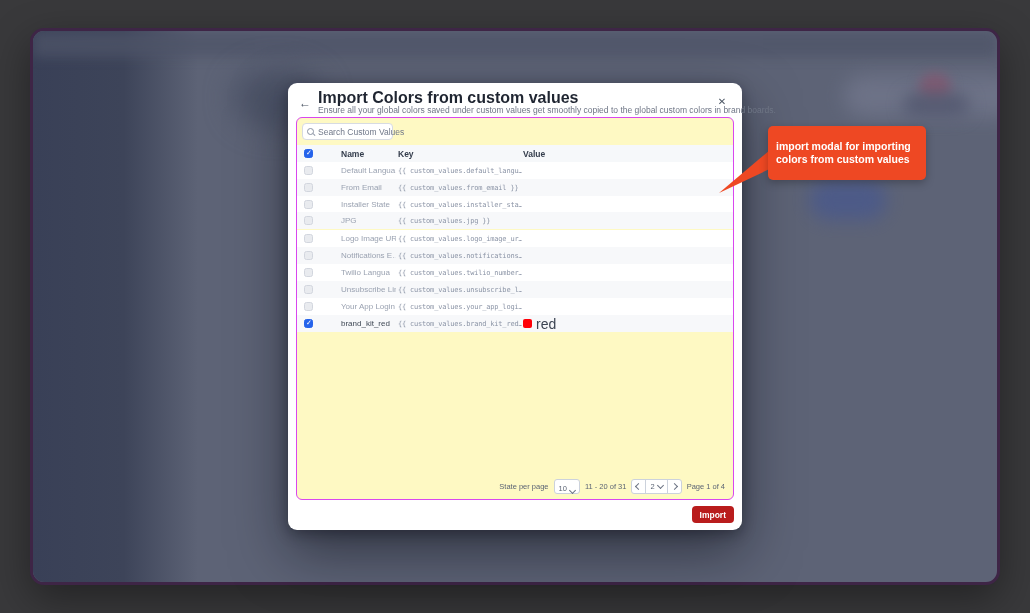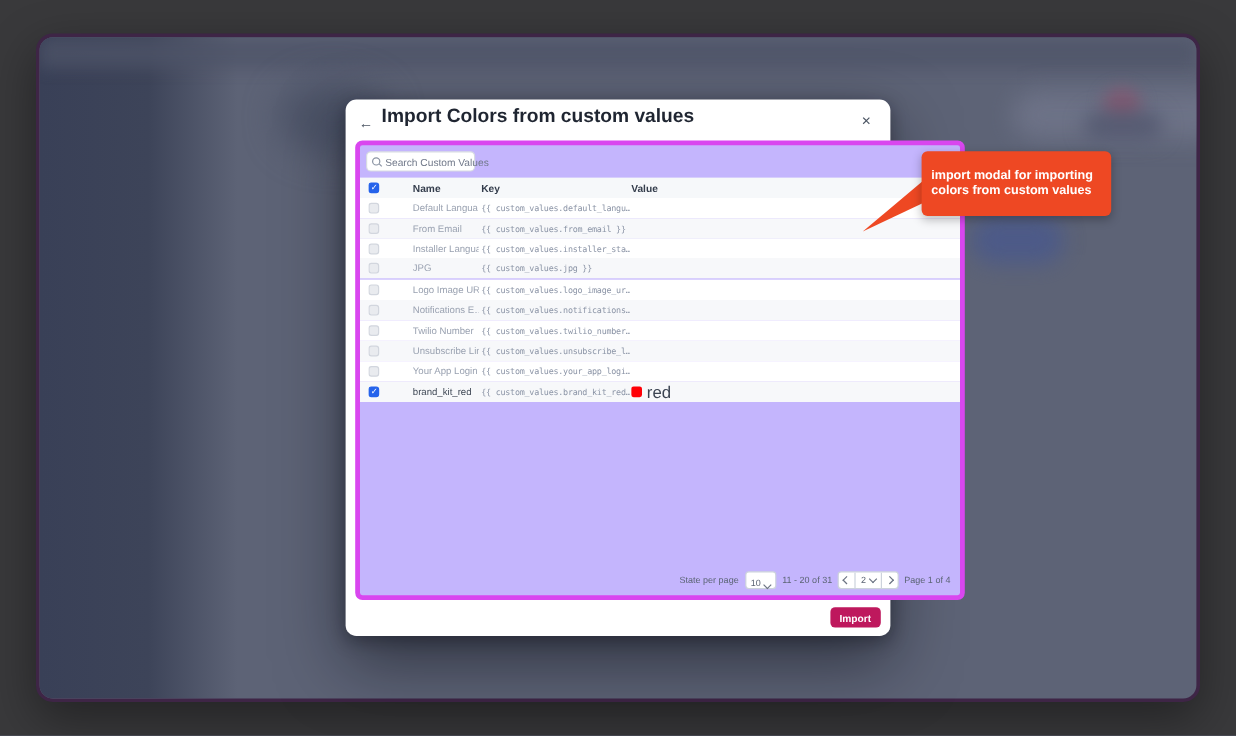--- a/index.html
+++ b/index.html
@@ -39,22 +39,22 @@
   .mh-titles{position:absolute;left:22px;top:0;right:26px;}
   .modal-title{font-size:16px;font-weight:700;color:#1f2531;line-height:13px;}
   .modal-subtitle{font-size:8.5px;color:#6e7585;line-height:11px;margin-top:1px;white-space:nowrap;}
   .close-btn{
     position:absolute;right:6px;top:5px;width:12px;height:12px;line-height:12px;
     text-align:center;color:#4b5563;font-size:10px;cursor:pointer;
   }
 
   
   .card{
-    position:absolute;top:34px;left:8px;width:508px;height:383px;
-    border:4px solid #d946ef;border-radius:6px;background:#c4b5fd;box-sizing:border-box;
+    position:absolute;top:34px;left:8px;width:438px;height:383px;
+    border:1px solid #d946ef;border-radius:6px;background:#fef9c3;box-sizing:border-box;
   }
   .search-box{
     position:absolute;top:5px;left:5px;width:91px;height:17px;box-sizing:border-box;
     border:1px solid #d7dbe2;border-radius:4px;background:#fff;
     display:flex;align-items:center;padding:0 4px;gap:3px;
   }
   .search-glyph{position:relative;width:8px;height:8px;flex:0 0 auto;}
   .search-glyph::before{content:"";position:absolute;left:0;top:0;width:5px;height:5px;border:1px solid #8a93a3;border-radius:50%;}
   .search-glyph::after{content:"";position:absolute;left:5.5px;top:5.5px;width:3px;height:1px;background:#8a93a3;transform:rotate(45deg);transform-origin:left center;}
   .search-placeholder{font-size:8.5px;color:#707889;white-space:nowrap;}
@@ -93,21 +93,21 @@
   .pg-group{display:flex;align-items:stretch;border:1px solid #ccd2dc;border-radius:3px;height:13px;background:#fff;overflow:hidden;}
   .pg-btn{display:flex;align-items:center;justify-content:center;width:13px;cursor:pointer;}
   .pg-page{display:flex;align-items:center;gap:3px;padding:0 4px;border-left:1px solid #ccd2dc;border-right:1px solid #ccd2dc;cursor:pointer;}
   .chev{display:inline-block;width:4px;height:4px;border-right:1px solid #6b7383;border-bottom:1px solid #6b7383;}
   .chev-down{transform:rotate(45deg);margin-top:-2px;}
   .chev-left{transform:rotate(135deg);}
   .chev-right{transform:rotate(-45deg);}
 
   .import-btn{
     position:absolute;right:8px;bottom:7px;height:17px;padding:0 8px;
-    background:#be185d;border:none;border-radius:4px;color:#fff;
+    background:#b91c1c;border:none;border-radius:4px;color:#fff;
     font-size:8.5px;font-weight:700;font-family:inherit;cursor:pointer;
     display:flex;align-items:center;
   }
 
   
   .callout-box{
     position:absolute;left:768px;top:126px;width:142px;
     background:#ee4823;border-radius:5px;padding:14px 8px;
     color:#fff;font-size:10.5px;line-height:1.22;font-weight:600;
     box-shadow:0 3px 8px rgba(0,0,0,.25);
@@ -125,20 +125,21 @@
   <div class="blob blob-pink"></div>
   <div class="blob blob-darkblob"></div>
   <div class="blob blob-bluepill"></div>
 </div>
 
 <div class="modal">
   <div class="modal-header">
     <div class="back-btn">←</div>
     <div class="mh-titles">
       <div class="modal-title">Import Colors from custom values</div>
+      <div class="modal-subtitle">Ensure all your global colors saved under custom values get smoothly copied to the global custom colors in brand boards.</div>
     </div>
     <div class="close-btn">✕</div>
   </div>
 
   <div class="card">
     <div class="search-box">
       <span class="search-glyph"></span>
       <span class="search-placeholder">Search Custom Values</span>
     </div>
 
@@ -177,21 +178,21 @@
         </div>
       <div class="cell cell-key">
           <span class="key-text">{{ custom_values.from_email }}</span>
         </div>
     </div>
     <div class="trow row-odd" style="top:78px">
       <div class="cell cell-check">
           <span class="cb"></span>
         </div>
       <div class="cell cell-name">
-          <span class="name-text">Installer Langua</span>
+          <span class="name-text">Installer State</span>
         </div>
       <div class="cell cell-key">
           <span class="key-text">{{ custom_values.installer_sta…</span>
         </div>
     </div>
     <div class="trow row-even" style="top:94px">
       <div class="cell cell-check">
           <span class="cb"></span>
         </div>
       <div class="cell cell-name">
@@ -221,21 +222,21 @@
         </div>
       <div class="cell cell-key">
           <span class="key-text">{{ custom_values.notifications…</span>
         </div>
     </div>
     <div class="trow row-odd" style="top:146px">
       <div class="cell cell-check">
           <span class="cb"></span>
         </div>
       <div class="cell cell-name">
-          <span class="name-text">Twilio Number</span>
+          <span class="name-text">Twilio Langua</span>
         </div>
       <div class="cell cell-key">
           <span class="key-text">{{ custom_values.twilio_number…</span>
         </div>
     </div>
     <div class="trow row-even" style="top:163px">
       <div class="cell cell-check">
           <span class="cb"></span>
         </div>
       <div class="cell cell-name">

